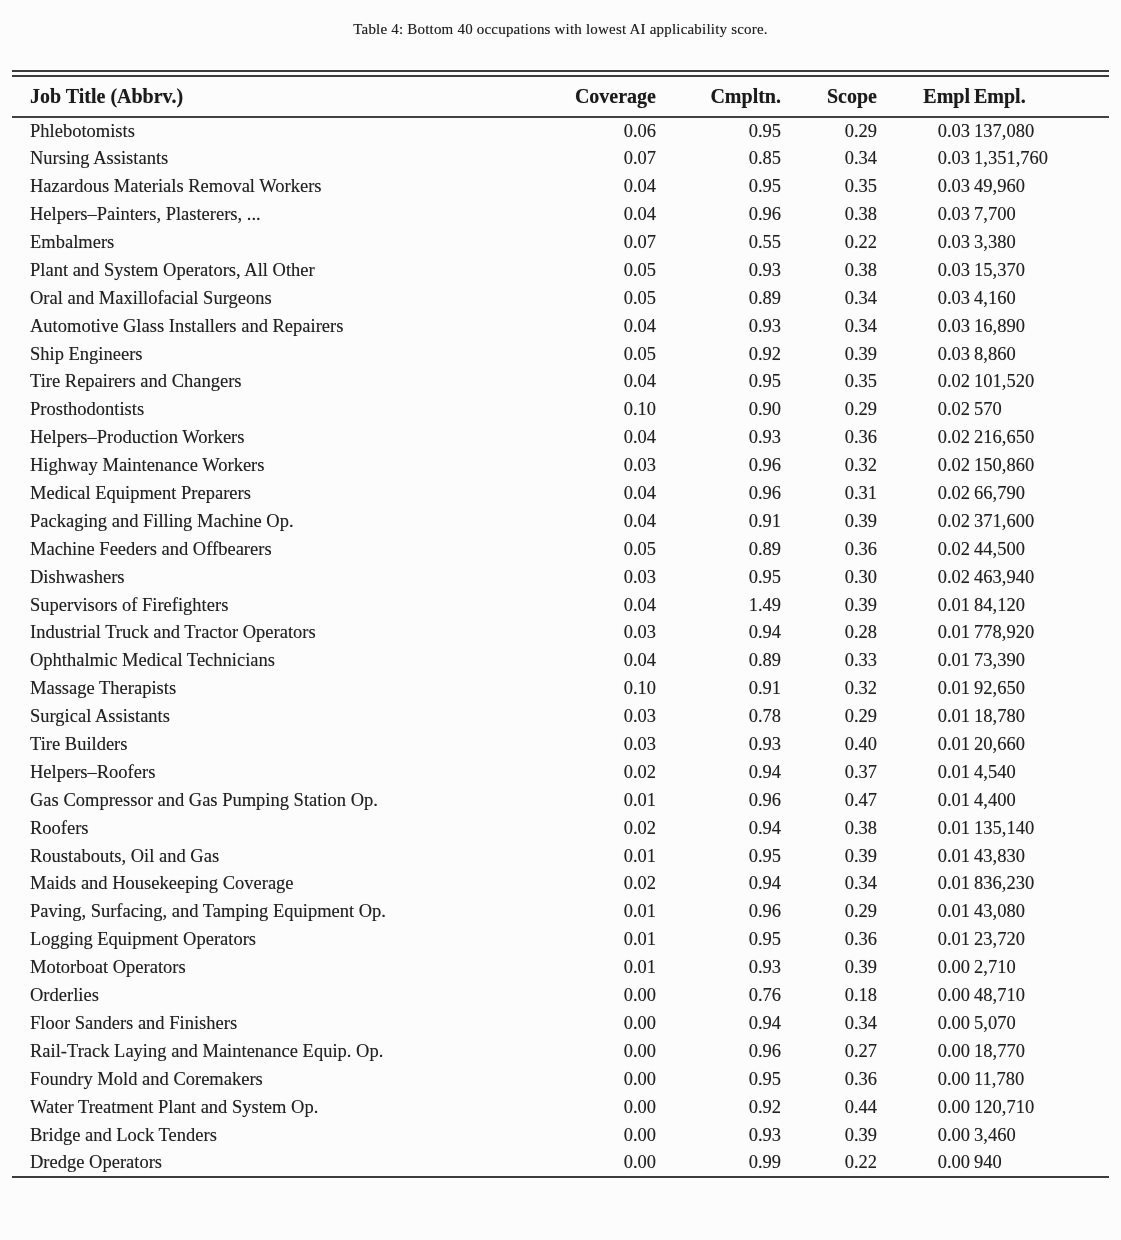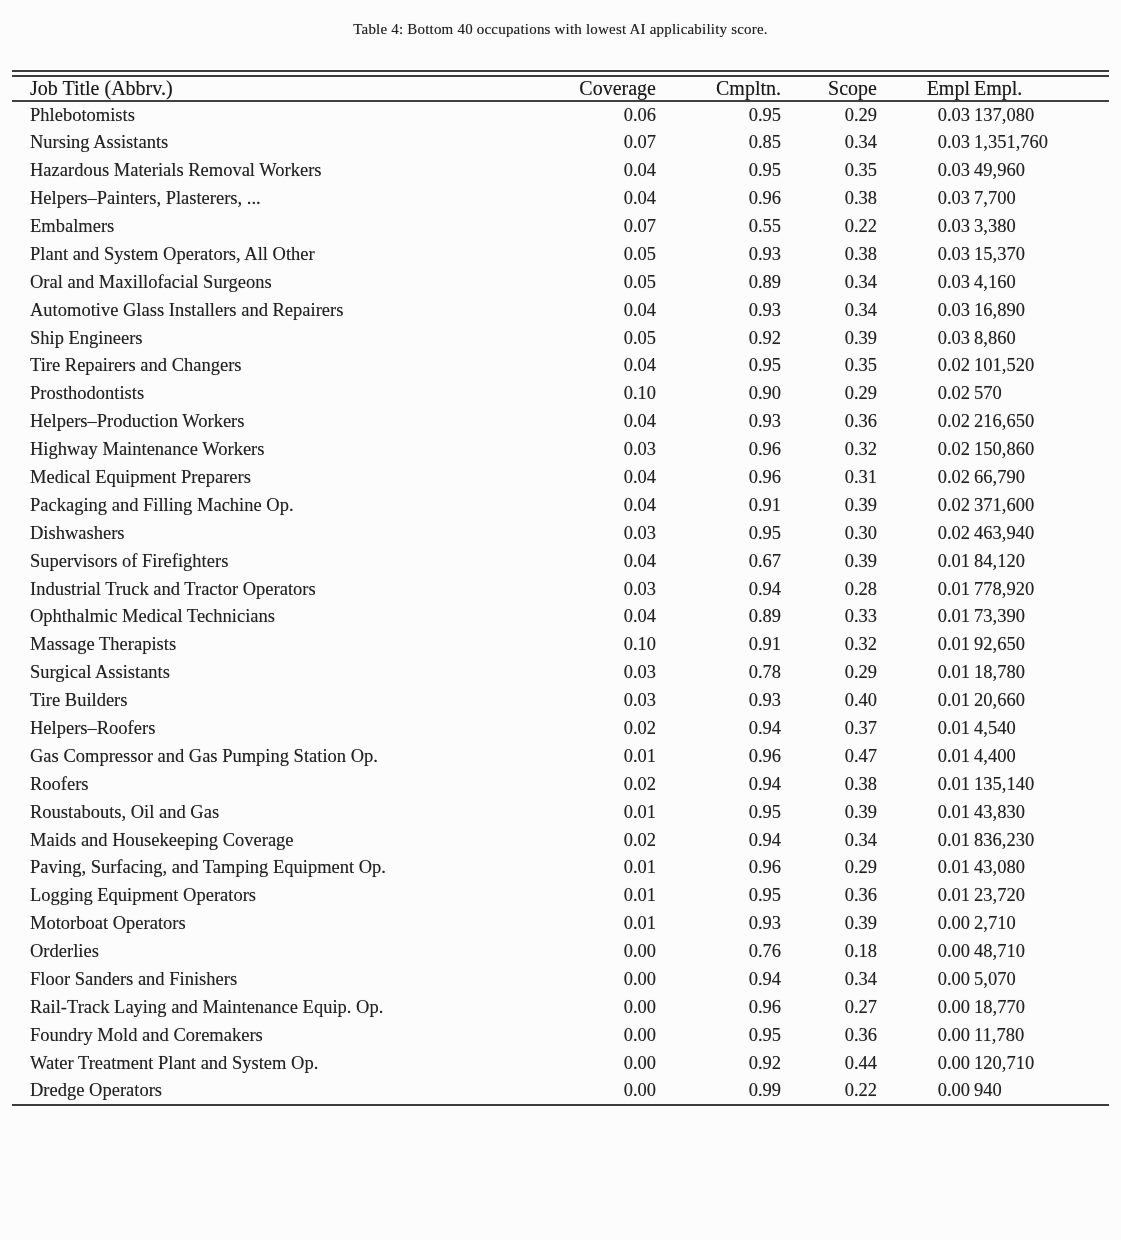--- a/index.html
+++ b/index.html
@@ -38,24 +38,24 @@
     border-top: 2px solid #3c3c3c;
     border-bottom: 2px solid #3c3c3c;
   }
   table.datatable {
     width: 1097px;
     border-collapse: collapse;
     table-layout: fixed;
     border-bottom: 2px solid #3c3c3c;
   }
   table.datatable thead th {
-    height: 24px;
+    height: 40px;
     vertical-align: middle;
     font-size: 20px;
-    font-weight: normal;
+    font-weight: bold;
     border-bottom: 2px solid #414141;
     color: #1b1b1b;
     text-shadow: 0 0 0.7px rgba(27,27,27,0.5);
     white-space: nowrap;
   }
   table.datatable tbody td {
     height: 27.9px;
     font-size: 18.5px;
     vertical-align: middle;
     white-space: nowrap;
@@ -212,31 +212,39 @@
           </tr>
           <tr>
             <td class="c-left">Packaging and Filling Machine Op.</td>
             <td class="c-num">0.04</td>
             <td class="c-num">0.91</td>
             <td class="c-num">0.39</td>
             <td class="c-num">0.02</td>
             <td class="c-empl">371,600</td>
           </tr>
           <tr>
+            <td class="c-left">Machine Feeders and Offbearers</td>
+            <td class="c-num">0.05</td>
+            <td class="c-num">0.89</td>
+            <td class="c-num">0.36</td>
+            <td class="c-num">0.02</td>
+            <td class="c-empl">44,500</td>
+          </tr>
+          <tr>
             <td class="c-left">Dishwashers</td>
             <td class="c-num">0.03</td>
             <td class="c-num">0.95</td>
             <td class="c-num">0.30</td>
             <td class="c-num">0.02</td>
             <td class="c-empl">463,940</td>
           </tr>
           <tr>
             <td class="c-left">Supervisors of Firefighters</td>
             <td class="c-num">0.04</td>
-            <td class="c-num">0.67</td>
+            <td class="c-num">1.49</td>
             <td class="c-num">0.39</td>
             <td class="c-num">0.01</td>
             <td class="c-empl">84,120</td>
           </tr>
           <tr>
             <td class="c-left">Industrial Truck and Tractor Operators</td>
             <td class="c-num">0.03</td>
             <td class="c-num">0.94</td>
             <td class="c-num">0.28</td>
             <td class="c-num">0.01</td>
@@ -372,20 +380,28 @@
           </tr>
           <tr>
             <td class="c-left">Water Treatment Plant and System Op.</td>
             <td class="c-num">0.00</td>
             <td class="c-num">0.92</td>
             <td class="c-num">0.44</td>
             <td class="c-num">0.00</td>
             <td class="c-empl">120,710</td>
           </tr>
           <tr>
+            <td class="c-left">Bridge and Lock Tenders</td>
+            <td class="c-num">0.00</td>
+            <td class="c-num">0.93</td>
+            <td class="c-num">0.39</td>
+            <td class="c-num">0.00</td>
+            <td class="c-empl">3,460</td>
+          </tr>
+          <tr>
             <td class="c-left">Dredge Operators</td>
             <td class="c-num">0.00</td>
             <td class="c-num">0.99</td>
             <td class="c-num">0.22</td>
             <td class="c-num">0.00</td>
             <td class="c-empl">940</td>
           </tr>
         </tbody>
     </table>
 

